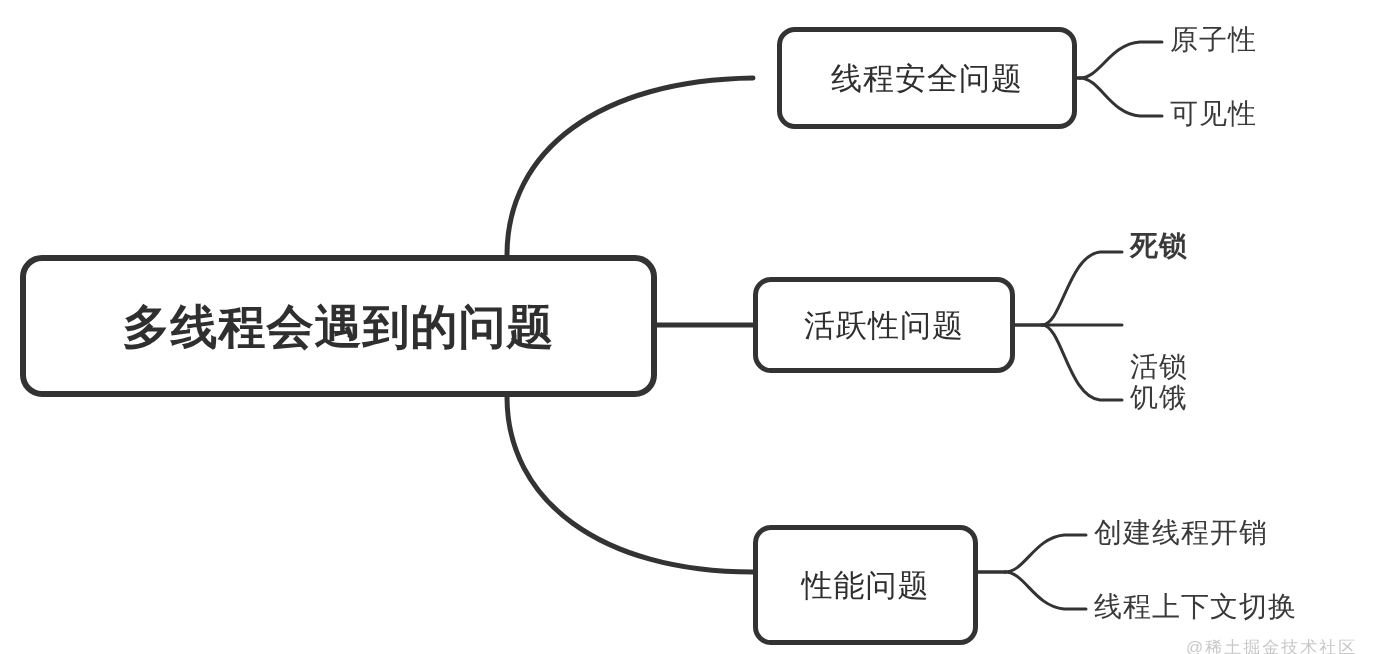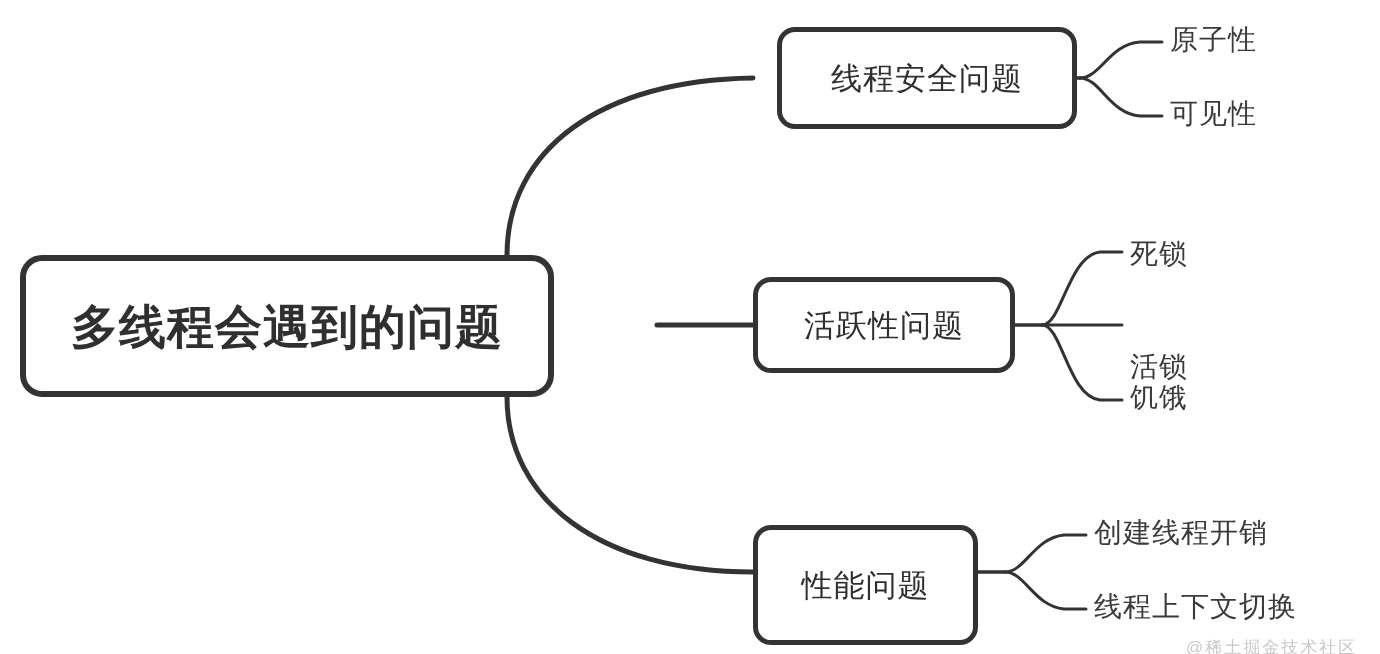--- a/index.html
+++ b/index.html
@@ -39,38 +39,38 @@
     <path d="M 1015 325 L 1042 325" fill="none" stroke="#333333" stroke-width="3.5" stroke-linecap="round"></path>
     <path d="M 1042 325 C 1062 325 1068 256 1100 252 L 1122 252" fill="none" stroke="#333333" stroke-width="3" stroke-linecap="round"></path>
     <path d="M 1042 325 L 1122 325" fill="none" stroke="#333333" stroke-width="3" stroke-linecap="round"></path>
     <path d="M 1042 325 C 1062 325 1068 396 1100 400 L 1122 400" fill="none" stroke="#333333" stroke-width="3" stroke-linecap="round"></path>
 
     <path d="M 978 572 L 1005 572" fill="none" stroke="#333333" stroke-width="3.5" stroke-linecap="round"></path>
     <path d="M 1005 572 C 1025 572 1034 538 1064 535 L 1086 535" fill="none" stroke="#333333" stroke-width="3" stroke-linecap="round"></path>
     <path d="M 1005 572 C 1025 572 1034 606 1064 609 L 1086 609" fill="none" stroke="#333333" stroke-width="3" stroke-linecap="round"></path>
   </svg>
 
-  <div class="node root" style="left:20px;top:255px;width:534px;height:142px;">
+  <div class="node root" style="left:20px;top:255px;width:637px;height:142px;">
     <span class="node-label">多线程会遇到的问题</span>
   </div>
 
   <div class="node branch" style="left:753px;top:27px;width:300px;height:102px;margin-left:24px;">
     <span class="node-label">线程安全问题</span>
   </div>
   <div class="leaf" style="left:1170px;top:26px;">
     <span>原子性</span>
   </div>
   <div class="leaf" style="left:1170px;top:100px;">
     <span>可见性</span>
   </div>
 
   <div class="node branch" style="left:753px;top:277px;width:262px;height:96px;justify-content:center;">
     <span class="node-label">活跃性问题</span>
   </div>
-  <div class="leaf" style="left:1130px;top:240px;">
+  <div class="leaf" style="left:1130px;top:232px;font-weight:bold;">
     <span>死锁</span>
   </div>
   <div class="leaf" style="left:1130px;top:321px;margin-top:32px;">
     <span>活锁</span>
   </div>
   <div class="leaf" style="left:1130px;top:384px;">
     <span>饥饿</span>
   </div>
 
   <div class="node branch" style="left:753px;top:525px;width:225px;height:120px;">

